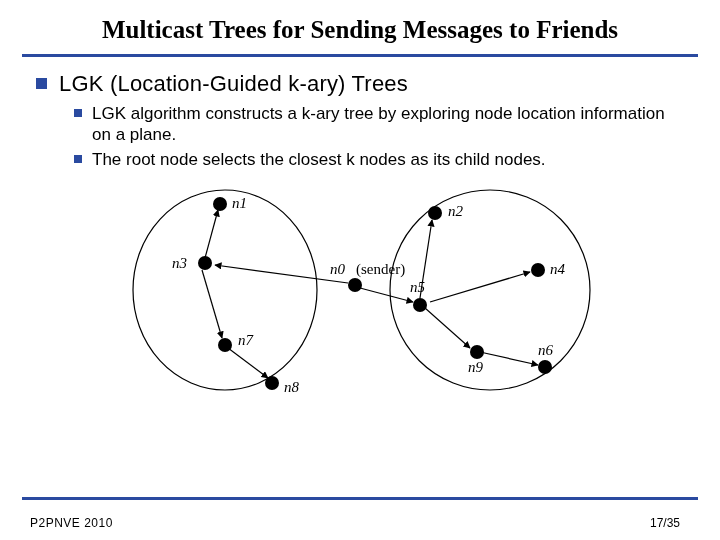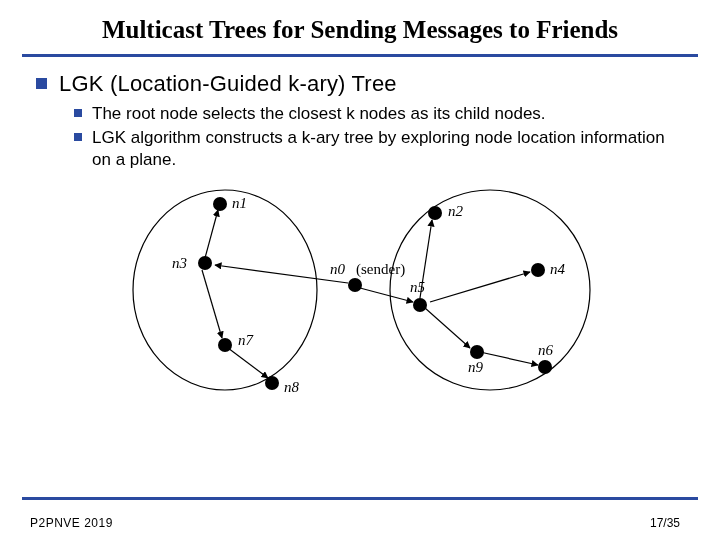--- a/index.html
+++ b/index.html
@@ -103,31 +103,31 @@
 </style>
 </head>
 <body>
 
 <div class="slide">
   <div class="title">Multicast Trees for Sending Messages to Friends</div>
   <hr class="title-rule">
 
   <div class="section">
     <div class="bullet-sq"></div>
-    <div class="section-text">LGK (Location-Guided k-ary) Tree</div>
+    <div class="section-text">LGK (Location-Guided k-ary) Trees</div>
   </div>
 
   <div class="subitems">
     <div class="subitem">
       <div class="bullet-sq-sm"></div>
-      <div class="subitem-text">The root node selects the closest k nodes as its child nodes.</div>
+      <div class="subitem-text">LGK algorithm constructs a k-ary tree by exploring node location information on a plane.</div>
     </div>
     <div class="subitem">
       <div class="bullet-sq-sm"></div>
-      <div class="subitem-text">LGK algorithm constructs a k-ary tree by exploring node location information on a plane.</div>
+      <div class="subitem-text">The root node selects the closest k nodes as its child nodes.</div>
     </div>
   </div>
 
   <svg class="diagram" viewBox="0 0 480 230">
     <defs>
       <marker id="arrow" viewBox="0 0 10 10" refX="9" refY="5" markerWidth="6" markerHeight="6" orient="auto-start-reverse">
         <path d="M 0 0 L 10 5 L 0 10 z" fill="#000"></path>
       </marker>
     </defs>
 
@@ -184,15 +184,15 @@
       <circle cx="357" cy="172" r="7" fill="#000"></circle>
       <text x="348" y="192" font-size="15" font-style="italic" font-family="Times New Roman">n9</text>
     </g>
     <g>
       <circle cx="425" cy="187" r="7" fill="#000"></circle>
       <text x="418" y="175" font-size="15" font-style="italic" font-family="Times New Roman">n6</text>
     </g>
   </svg>
 
   <hr class="footer-rule">
-  <div class="footer-left">P2PNVE 2019</div>
+  <div class="footer-left">P2PNVE 2010</div>
   <div class="footer-right">17/35</div>
 </div>
 
 </body></html>

